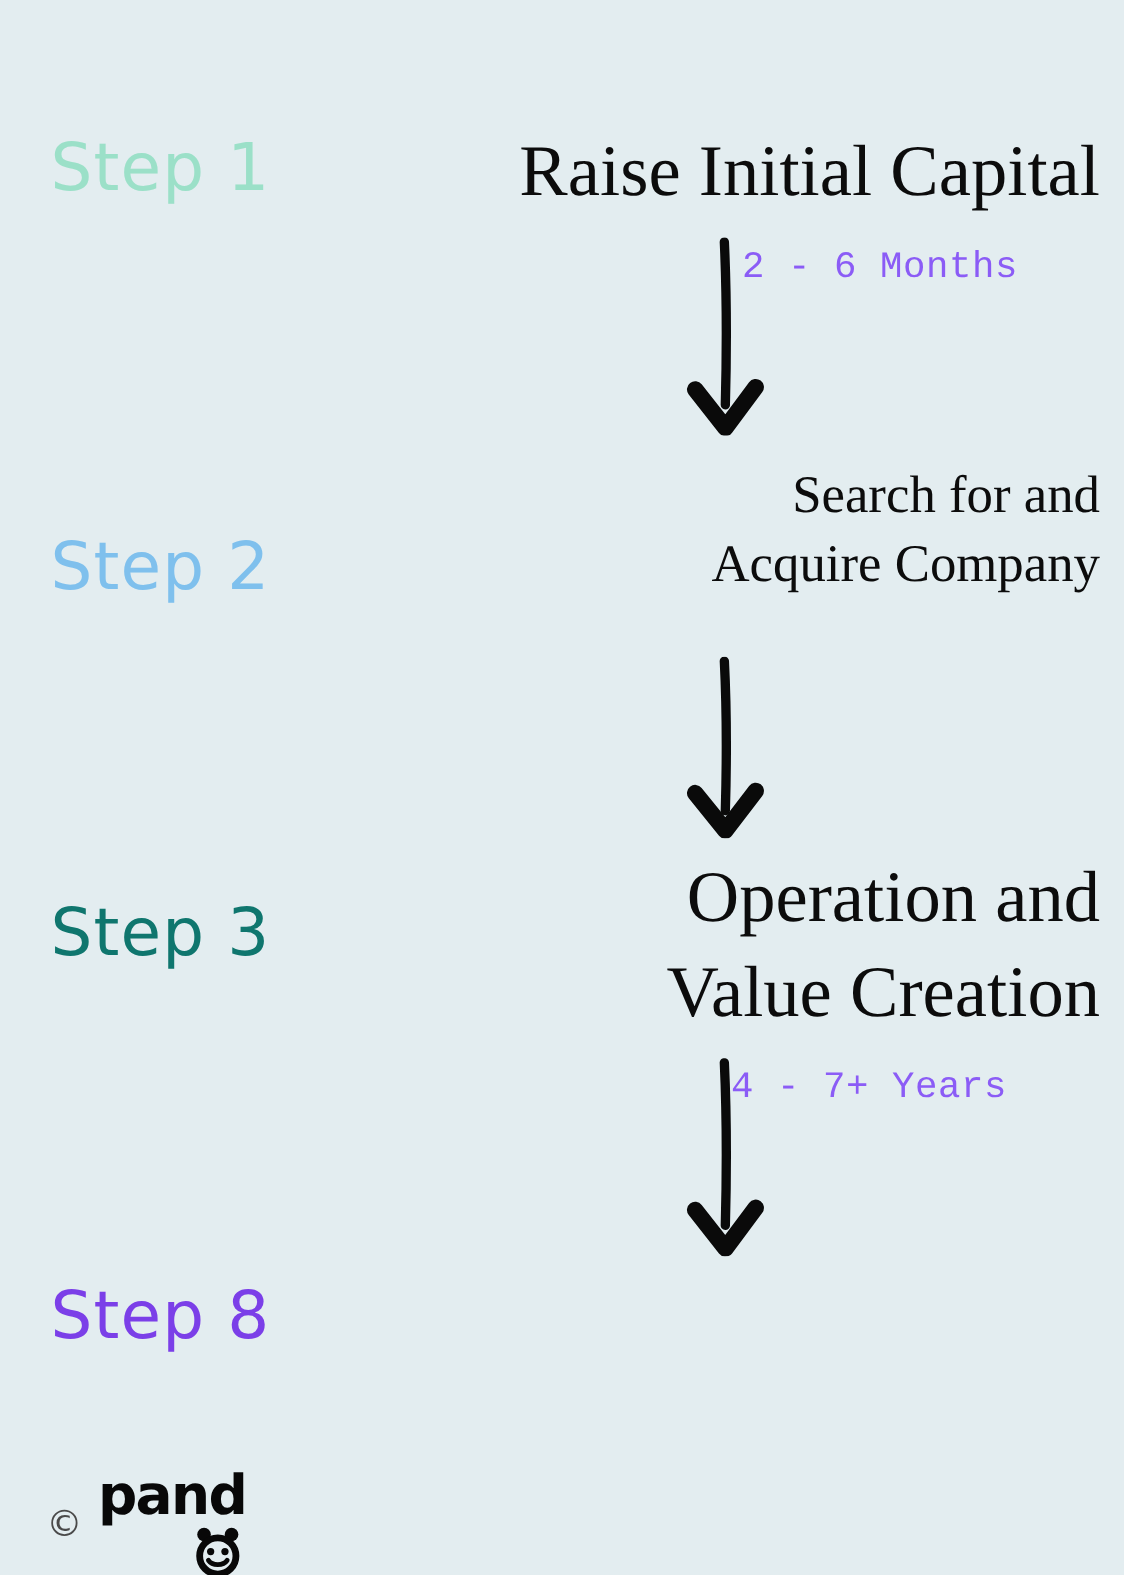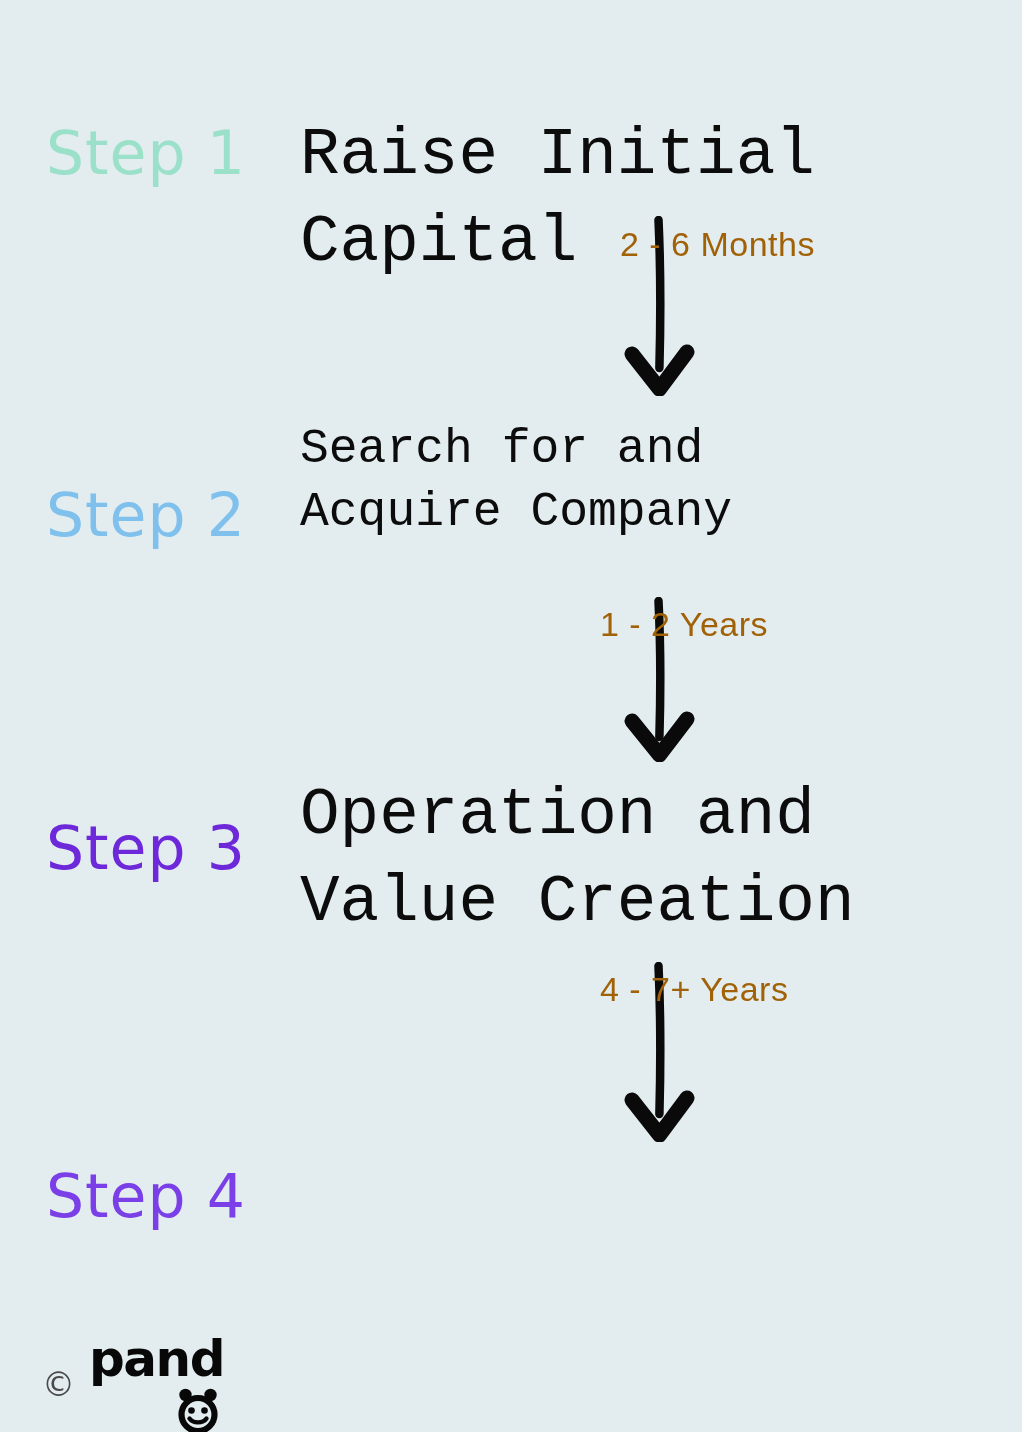--- a/index.html
+++ b/index.html
@@ -32,39 +32,39 @@
     font-size: 60px;
     font-weight: 400;
     letter-spacing: 1px;
     white-space: nowrap;
     line-height: 1;
     text-align: right;
   }
 
   
   .step-heading {
-    font-family: Liberation Mono, monospace;
+    font-family: Liberation Serif, serif;
     color: #0c0c0c;
     font-size: 66px;
     font-weight: 400;
     line-height: 1.32;
     letter-spacing: 0px;
-    text-align: left;
+    text-align: right;
     white-space: pre-line;
   }
 
   
   .duration {
-    font-family: Liberation Sans, sans-serif;
-    color: #a16207;
+    font-family: Liberation Mono, monospace;
+    color: #8b5cf6;
     font-size: 34px;
     font-weight: 400;
     white-space: nowrap;
     letter-spacing: 0.5px;
-    text-align: left;
+    text-align: center;
   }
 
   
   .arrow-wrap { position: absolute; }
   .arrow-wrap svg { display: block; }
 
   
   .logo-row {
     position: absolute;
     display: flex;
@@ -117,37 +117,36 @@
   <div class="abs step-heading" style="left:300px; top:418px; width:700px; font-size:48px;">Search for and
 Acquire Company</div>
 
   <div class="arrow-wrap" style="left:614px; top:597px;">
     <svg width="90" height="165" viewBox="0 0 90 165">
       <path d="M44.5 4 C46.6 46 46.8 92 45.4 140" stroke="#0a0a0a" stroke-width="8.5" stroke-linecap="round" fill="none"></path>
       <path d="M18 124 L45.5 158 L73 122" stroke="#0a0a0a" stroke-width="15" stroke-linecap="round" stroke-linejoin="round" fill="none"></path>
     </svg>
   </div>
 
-  <div class="abs duration" style="left:600px; top:605px; width:368px;">1 - 2 Years</div>
 
-  <div class="abs step-label" style="left:46px; top:818px; color:#6d28d9;">Step 3</div>
+  <div class="abs step-label" style="left:46px; top:818px; color:#0f766e;">Step 3</div>
 
   <div class="abs step-heading" style="left:300px; top:772px; width:700px; font-size:66px;">Operation and
 Value Creation</div>
 
   <div class="arrow-wrap" style="left:614px; top:962px;">
     <svg width="90" height="180" viewBox="0 0 90 180">
       <path d="M44.5 4 C46.6 50 46.8 100 45.4 152" stroke="#0a0a0a" stroke-width="8.5" stroke-linecap="round" fill="none"></path>
       <path d="M18 138 L45.5 173 L73 136" stroke="#0a0a0a" stroke-width="15" stroke-linecap="round" stroke-linejoin="round" fill="none"></path>
     </svg>
   </div>
 
   <div class="abs duration" style="left:600px; top:970px; width:380px;">4 - 7+ Years</div>
 
-  <div class="abs step-label" style="left:46px; top:1166px; color:#7b3fe8;">Step 4</div>
+  <div class="abs step-label" style="left:46px; top:1166px; color:#7b3fe8;">Step 8</div>
 
 
   <div class="logo-row" style="left:42px; top:1334px;">
 
     <span class="copyright-mark">©</span>
 
     <span class="logo-word">
       <span class="logo-text">pand</span>
 
       <svg class="panda-glyph" width="52" height="52" viewBox="0 0 52 52" style="margin-left:1px; margin-bottom:-1px;">

